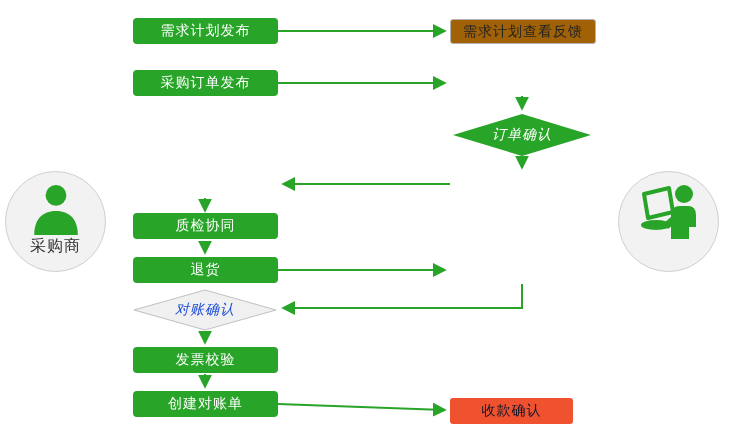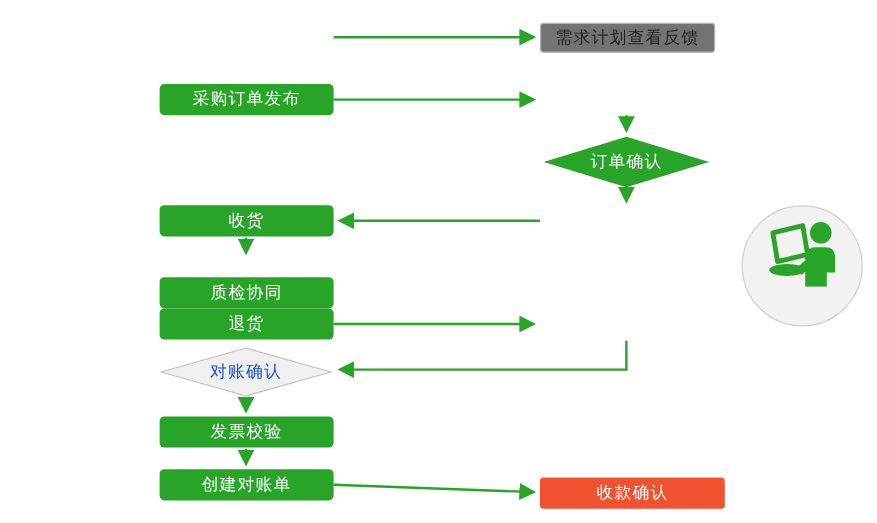--- a/index.html
+++ b/index.html
@@ -5,37 +5,37 @@
   html,body{margin:0;padding:0;background:#ffffff;font-family:"Liberation Sans","DejaVu Sans",sans-serif;}
   .canvas{position:relative;width:731px;height:436px;background:#ffffff;overflow:hidden;}
 
   
   .connectors{position:absolute;left:0;top:0;width:731px;height:436px;pointer-events:none;}
 
   
   .gbox{position:absolute;left:133px;width:145px;height:26px;background:#28A428;border-radius:4px;
         color:#ffffff;font-size:14px;display:flex;align-items:center;justify-content:center;
         letter-spacing:1px;}
-  #gb1{top:18px}#gb2{top:70px}#gb3{top:171px}#gb4{top:231px}#gb5{top:257px}#gb6{top:347px}#gb7{top:391px}
+  #gb1{top:18px}#gb2{top:70px}#gb3{top:171px}#gb4{top:213px}#gb5{top:257px}#gb6{top:347px}#gb7{top:391px}
 
   
-  .wbox{position:absolute;left:450px;width:146px;height:25px;box-sizing:border-box;background:#737373;
+  .wbox{position:absolute;left:450px;width:146px;height:25px;box-sizing:border-box;background:#a16207;
         border:1px solid #B3B3B3;border-radius:3px;color:#222222;font-size:14px;
         display:flex;align-items:center;justify-content:center;letter-spacing:1px;}
   #wb1{top:19px}#wb2{top:70px}#wb3{top:172px}#wb4{top:258px}
 
   
-  .redbox{position:absolute;left:450px;top:398px;width:154px;height:26px;background:#F0512F;border-radius:3px;
-        color:#ffffff;font-size:14px;display:flex;align-items:center;justify-content:center;letter-spacing:1px;}
+  .redbox{position:absolute;left:450px;top:398px;width:123px;height:26px;background:#F0512F;border-radius:3px;
+        color:#0f172a;font-size:14px;display:flex;align-items:center;justify-content:center;letter-spacing:1px;}
 
   
   .diamond{position:absolute;}
   .diamond svg{position:absolute;left:0;top:0;width:100%;height:100%;}
   .dlabel{position:absolute;left:0;top:0;width:100%;height:100%;display:flex;align-items:center;
-        justify-content:center;font-size:14px;letter-spacing:1px;}
+        justify-content:center;font-size:14px;letter-spacing:1px;font-style:italic;}
   #d-order{left:452px;top:113px;width:140px;height:44px;}
   #d-order .dlabel{color:#ffffff;}
   #d-recon{left:133px;top:289px;width:144px;height:42px;}
   #d-recon .dlabel{color:#1d4ed8;}
 
   
   .actor{position:absolute;width:101px;height:101px;border-radius:50%;background:#F2F2F2;
         border:1px solid #CFCFCF;box-sizing:border-box;}
   #actor-buyer{left:5px;top:171px;}
   #actor-supplier{left:618px;top:171px;}
@@ -63,33 +63,40 @@
       <line x1="205" y1="198" x2="205" y2="210" marker-end="url(#arr)"></line>
       <line x1="205" y1="242" x2="205" y2="252" marker-end="url(#arr)"></line>
       <line x1="278" y1="270" x2="444" y2="270" marker-end="url(#arr)"></line>
       <polyline points="522,284 522,308 284,308" marker-end="url(#arr)"></polyline>
       <line x1="205" y1="332" x2="205" y2="342" marker-end="url(#arr)"></line>
       <line x1="205" y1="374" x2="205" y2="386" marker-end="url(#arr)"></line>
       <line x1="278" y1="404" x2="444" y2="410" marker-end="url(#arr)"></line>
     </g>
   </svg>
 
+  <div class="actor" id="actor-buyer">
+    <svg class="actor-icon" width="50" height="54" viewBox="0 0 48 52">
+      <circle cx="24" cy="12" r="10" fill="#28A428"></circle>
+      <path d="M3,50 C3,33 13,27 24,27 C35,27 45,33 45,50 Z" fill="#28A428"></path>
+    </svg>
+    <div class="actor-label">采购商</div>
+  </div>
 
   <div class="actor" id="actor-supplier">
     <svg class="actor-icon" width="62" height="56" viewBox="0 0 62 56">
       <polygon points="6,11 31,5 35,29 10,35" fill="none" stroke="#28A428" stroke-width="4" stroke-linejoin="round"></polygon>
       <ellipse cx="18" cy="42" rx="15" ry="5" fill="#28A428"></ellipse>
       <circle cx="46" cy="11" r="9" fill="#28A428"></circle>
       <path d="M33,56 L33,32 Q33,23 42,23 L50,23 Q58,23 58,32 L58,44 L51,44 L51,56 Z" fill="#28A428"></path>
       <path d="M33,34 L26,40 L30,46 L36,41 Z" fill="#28A428"></path>
     </svg>
   </div>
 
+  <div class="gbox" id="gb1">需求计划发布</div>
   <div class="gbox" id="gb2">采购订单发布</div>
-  <div class="gbox" id="gb3">收货</div>
   <div class="gbox" id="gb4">质检协同</div>
   <div class="gbox" id="gb5">退货</div>
   <div class="gbox" id="gb6">发票校验</div>
   <div class="gbox" id="gb7">创建对账单</div>
 
   <div class="diamond" id="d-recon">
     <svg viewBox="0 0 144 42">
       <polygon points="72,1 143,21 72,41 1,21" fill="#F0F0F0" stroke="#C0C0C0" stroke-width="1"></polygon>
     </svg>
     <span class="dlabel">对账确认</span>

